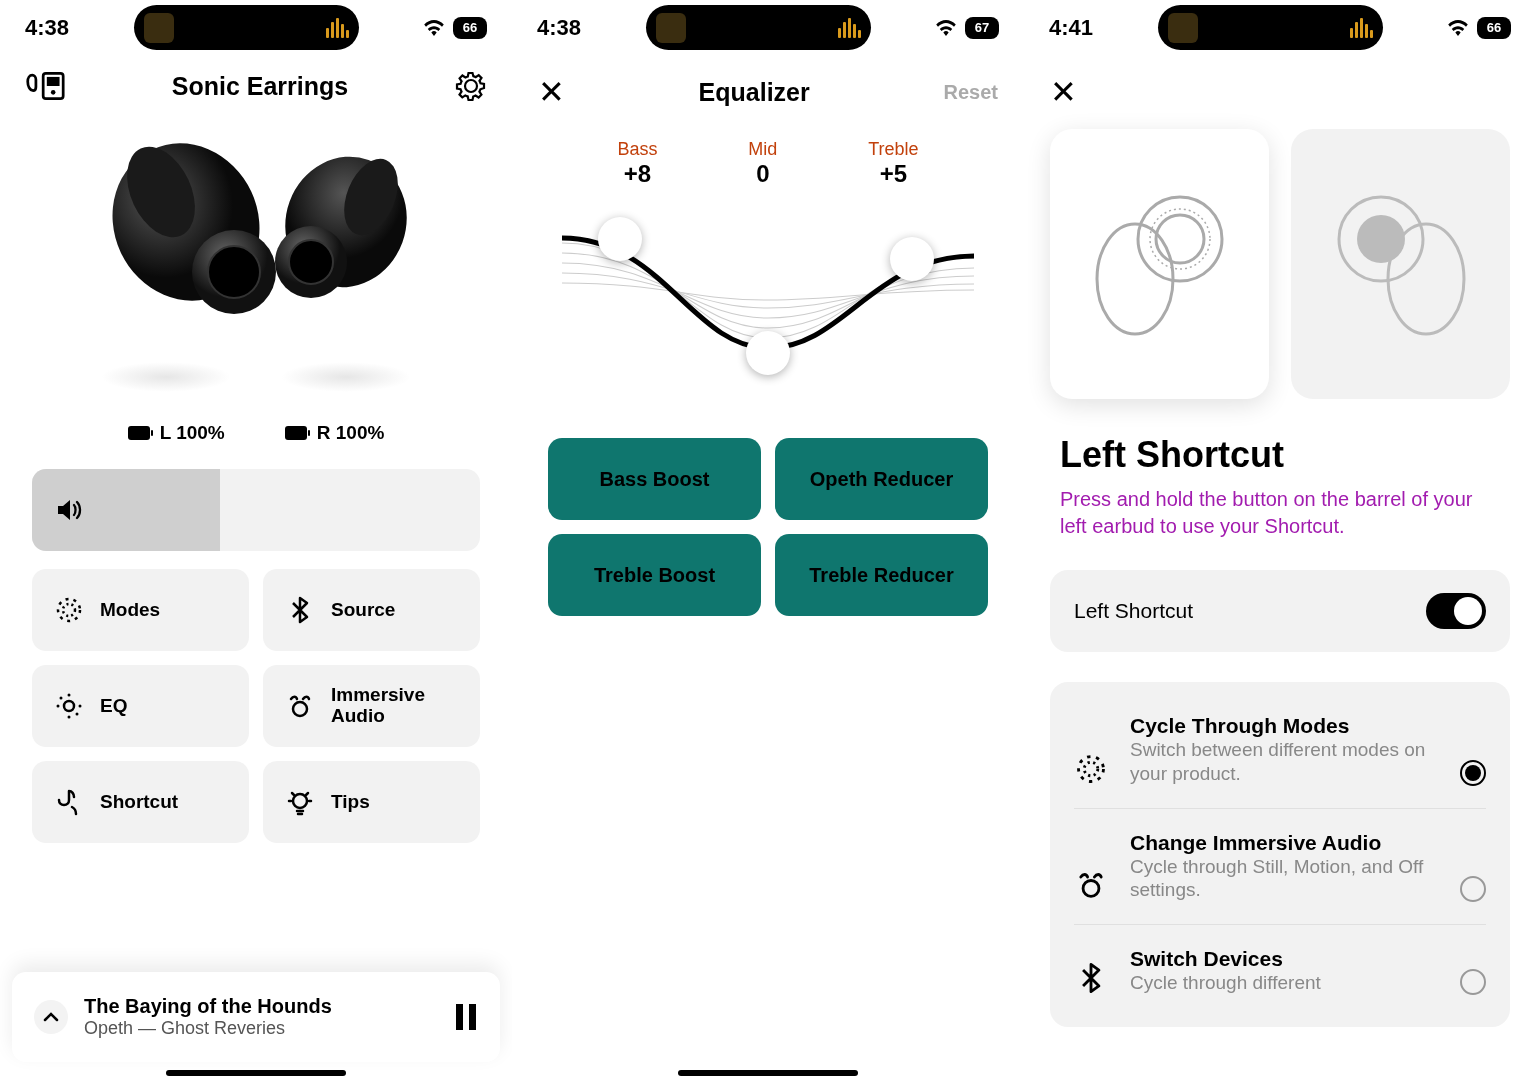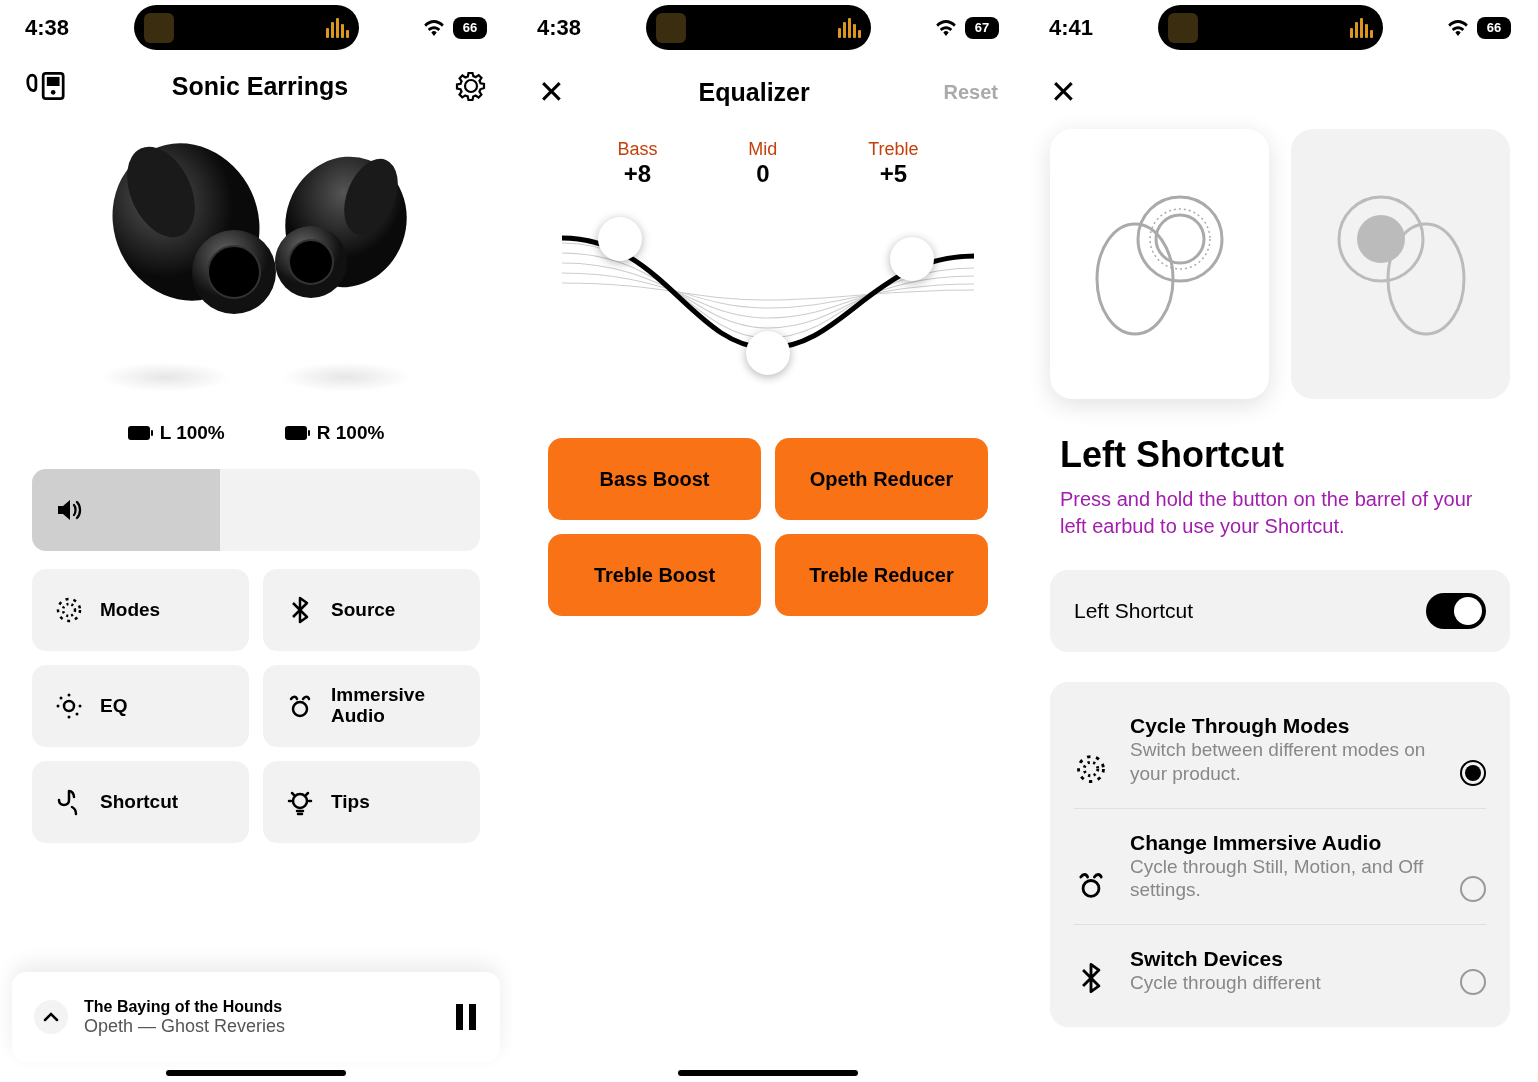--- a/index.html
+++ b/index.html
@@ -44,21 +44,21 @@
 
   .tiles { display:grid; grid-template-columns:1fr 1fr; gap:14px; padding:0 32px;}
   .tile { height:82px; background:#f2f2f2; border-radius:14px; display:flex; align-items:center; padding:0 22px; gap:16px;}
   .tile-label { font-size:19px; font-weight:700;}
   .tile-icon { width:30px; height:30px; flex-shrink:0;}
   .tile-label-multi { font-size:19px; font-weight:700; line-height:1.1;}
 
   .nowplaying { position:absolute; bottom:20px; left:12px; right:12px; height:90px; background:#fff; border-radius:14px; box-shadow:0 -8px 20px rgba(0,0,0,0.08); display:flex; align-items:center; padding:0 22px; gap:16px;}
   .np-chevron { width:34px; height:34px; border-radius:17px; background:#f3f3f3; display:flex; align-items:center; justify-content:center;}
   .np-text { flex:1;}
-  .np-title { font-size:16px; font-weight:700;}
+  .np-title { font-size:20px; font-weight:700;}
   .np-sub { font-size:18px; color:#555;}
   .np-pause { width:24px;}
 
   .home-ind { position:absolute; bottom:6px; left:50%; transform:translateX(-50%); width:180px; height:6px; background:#000; border-radius:3px;}
 
   
   .nav2 { display:flex; align-items:center; justify-content:space-between; padding:18px 26px;}
   .x-icon { font-size:32px; font-weight:300;}
   .title2 { font-size:25px; font-weight:700;}
   .reset { font-size:20px; font-weight:600; color:#aaa;}
@@ -66,21 +66,21 @@
   .eq-readout { display:flex; justify-content:space-around; padding:0 60px; margin:10px 0 20px;}
   .eq-col { text-align:center;}
   .eq-label { font-size:18px; color:#c2410c;}
   .eq-val { font-size:24px; font-weight:700;}
 
   .eq-graph { height:170px; margin:0 50px 60px; position:relative;}
   .eq-graph svg { width:100%; height:100%; overflow:visible;}
   .eq-handle { width:44px; height:44px; background:#fff; border-radius:22px; box-shadow:0 2px 10px rgba(0,0,0,0.3); position:absolute; transform:translate(-50%,-50%);}
 
   .presets { display:grid; grid-template-columns:1fr 1fr; gap:14px; padding:0 36px;}
-  .preset { height:82px; background:#f97316; border-radius:14px; display:flex; align-items:center; justify-content:center; font-size:20px; font-weight:700;}
+  .preset { height:82px; background:#0f766e; border-radius:14px; display:flex; align-items:center; justify-content:center; font-size:20px; font-weight:700;}
 
   
   .nav3 { padding:18px 26px;}
   .bud-select { display:flex; gap:22px; padding:0 26px; margin-bottom:35px;}
   .bud-card { flex:1; height:270px; border-radius:22px; display:flex; align-items:center; justify-content:center;}
   .bud-card.active { background:#fff; box-shadow:0 6px 25px rgba(0,0,0,0.12);}
   .bud-card.inactive { background:#f2f2f2;}
   .bud-svg { width:140px; height:160px;}
 
   .section-title { font-size:36px; font-weight:800; padding:0 36px 10px;}

